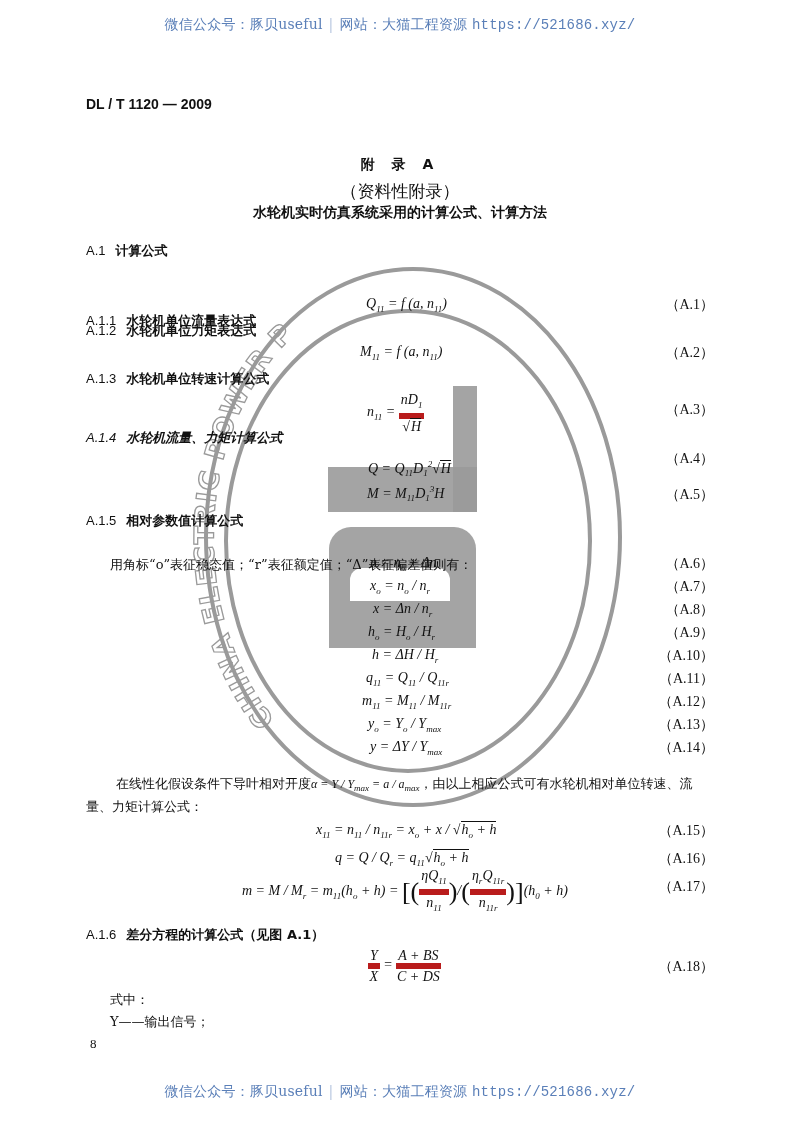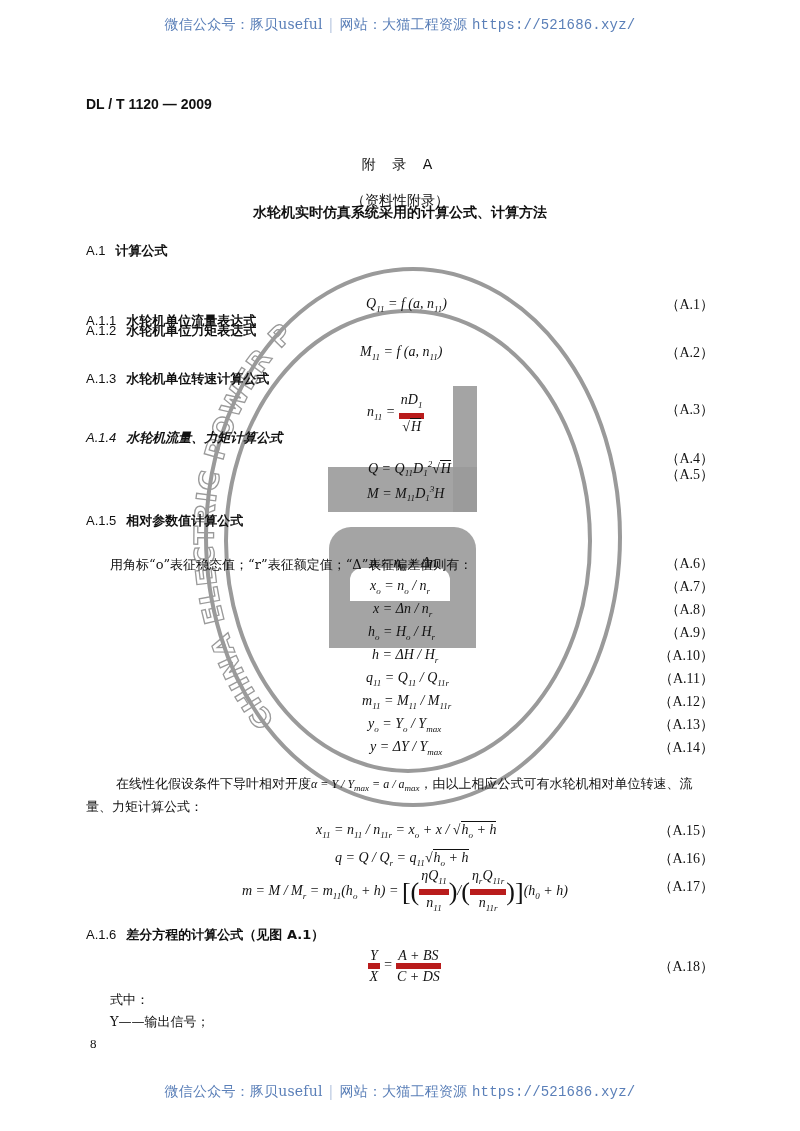--- a/index.html
+++ b/index.html
@@ -6,22 +6,22 @@
   body { width: 800px; height: 1131px; position: relative; overflow: hidden;
          font-family: "DejaVu Serif", "Liberation Serif", serif; color: #111; }
   .abs { position: absolute; }
   .wm-bar { left: 0; width: 800px; text-align: center; font-size: 14px; color: #5a7fb8;
             font-family: "DejaVu Serif", serif; letter-spacing: 0.2px; }
   .wm-bar .sep { color: #b7c6df; padding: 0 6px; }
   .mono { font-family: "Liberation Mono", "DejaVu Sans Mono", monospace; }
   .std { left: 86px; top: 96px; font-size: 14px; font-family: "Liberation Sans", sans-serif; }
   .center { left: 0; width: 800px; text-align: center; }
   .sans { font-family: "DejaVu Sans", "Liberation Sans", sans-serif; }
-  .h-annex { top: 156px; font-size: 14px; font-weight: normal; letter-spacing: 6px; }
-  .h-sub { top: 192px; font-size: 14px; }
+  .h-annex { top: 156px; font-size: 14px; font-weight: bold; letter-spacing: 6px; }
+  .h-sub { top: 180px; font-size: 17px; }
   .h-title { top: 204px; font-size: 14px; font-weight: bold; }
   .sec { left: 86px; font-size: 13px; font-family: "DejaVu Sans", sans-serif; font-weight: bold; }
   .sec .num { font-family: "Liberation Sans", sans-serif; font-weight: normal; margin-right: 10px; }
   .eq { font-family: "Liberation Serif", serif; font-style: italic; font-size: 14px; white-space: nowrap; }
   .eqno { right: 86px; font-family: "Liberation Serif", serif; font-size: 14px; }
   .body-text { font-size: 13px; font-family: "DejaVu Serif", serif; }
   sub, sup { font-size: 9px; }
   .frac { display: inline-block; vertical-align: middle; text-align: center; }
   .frac > span { display: block; line-height: 15px; }
   .frac .num-t { border-bottom: 6px solid #b91c1c; padding: 0 2px; }
@@ -74,21 +74,21 @@
 <div class="abs eq" style="left:360px;top:344px;">M<sub>11</sub> = f (a, n<sub>11</sub>)</div>
 <div class="abs eqno" style="top:344px;">（A.2）</div>
 
 <div class="abs eq" style="left:367px;top:392px;">n<sub>11</sub> = <span class="frac"><span class="num-t">nD<sub>1</sub></span><span>√<span class="sqrt">H</span></span></span></div>
 <div class="abs eqno" style="top:401px;">（A.3）</div>
 
 <div class="abs eq" style="left:368px;top:459px;">Q = Q<sub>11</sub>D<sub>1</sub><sup>2</sup>√<span class="sqrt">H</span></div>
 <div class="abs eqno" style="top:450px;">（A.4）</div>
 
 <div class="abs eq" style="left:367px;top:484px;">M = M<sub>11</sub>D<sub>1</sub><sup>3</sup>H</div>
-<div class="abs eqno" style="top:466px;margin-left:28px;">（A.5）</div>
+<div class="abs eqno" style="top:486px;margin-left:28px;">（A.5）</div>
 
 <div class="abs body-text" style="left:110px;top:532px;margin-top:24px;">用角标“o”表征稳态值；“r”表征额定值；“Δ”表征偏差值则有：</div>
 
 <div class="abs eq" style="left:370px;top:555px;">n = n<sub>o</sub> + Δn</div>
 <div class="abs eqno" style="top:555px;font-family:Liberation Serif, serif;">（A.6）</div>
 
 <div class="abs eq" style="left:370px;top:578px;">x<sub>o</sub> = n<sub>o</sub> / n<sub>r</sub></div>
 <div class="abs eqno" style="top:578px;margin-left:14px;">（A.7）</div>
 
 <div class="abs eq" style="left:373px;top:601px;">x = Δn / n<sub>r</sub></div>

